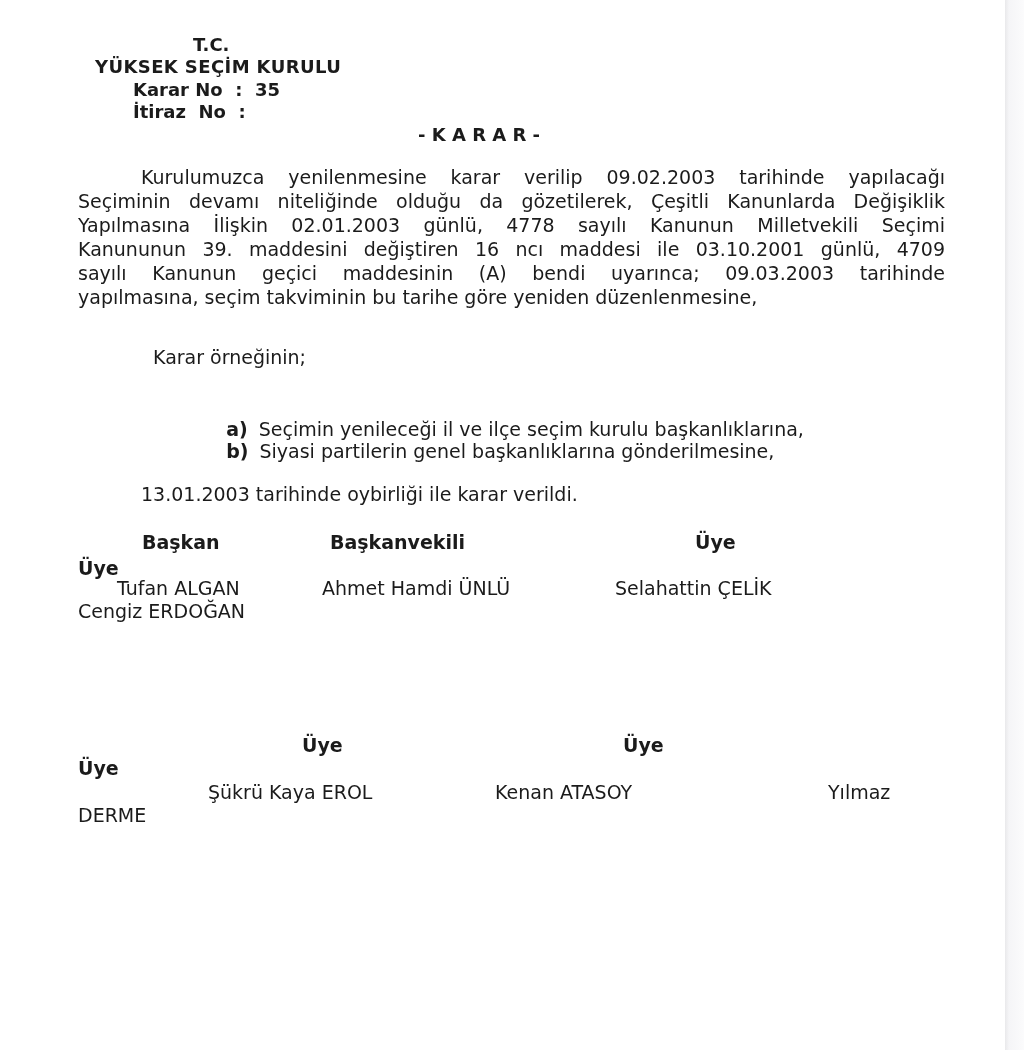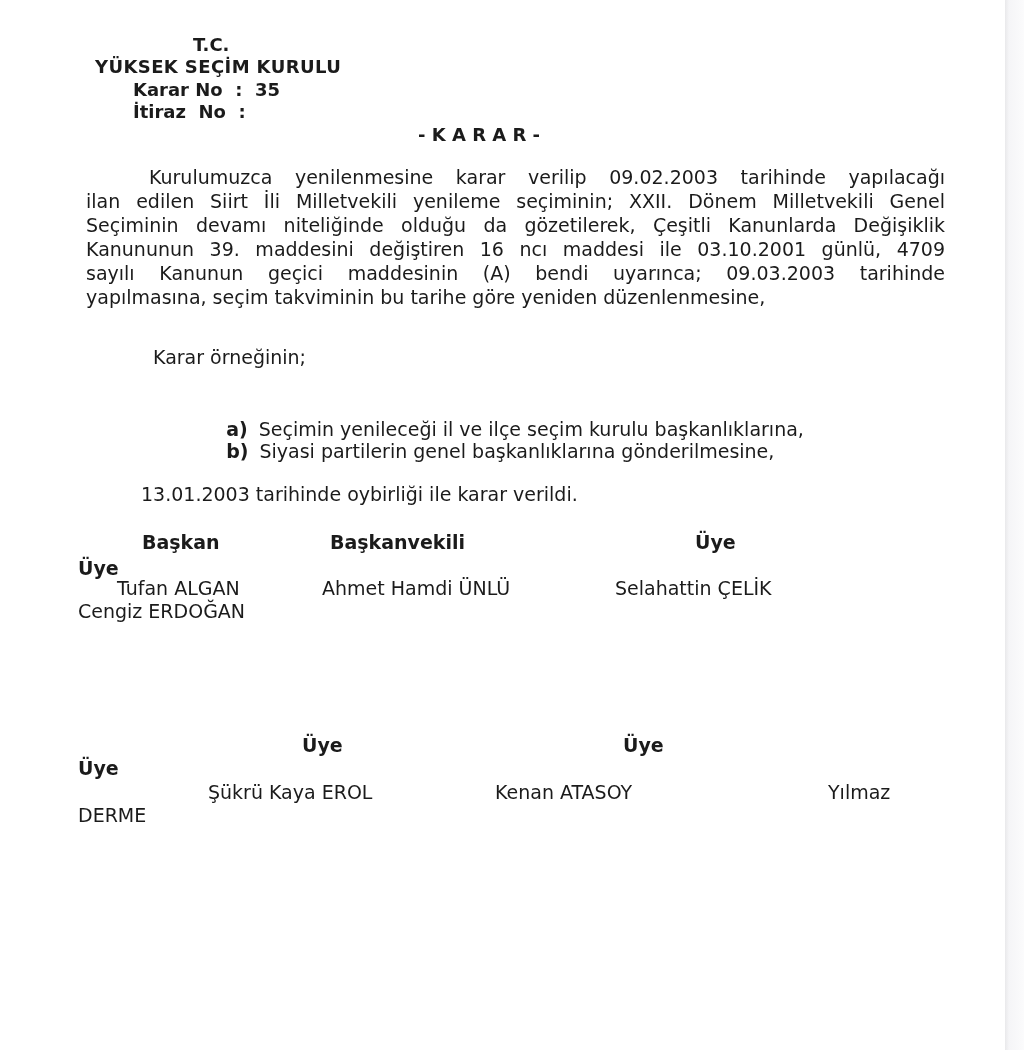--- a/index.html
+++ b/index.html
@@ -17,41 +17,41 @@
   }
   .abs { position: absolute; white-space: pre; line-height: 1.2; }
   .b { font-weight: bold; }
   .fs18 { font-size: 18px; }
   .fs19 { font-size: 19px; }
   .inst { letter-spacing: 0.4px; margin-left: 20px; }
   .para {
     position: absolute; left: 78px; top: 165px; width: 867px;
     font-size: 19px; line-height: 24px;
   }
-  .jl { text-align: justify; text-align-last: justify; margin-left: 8px; }
+  .jl { text-align: justify; text-align-last: justify; }
   .jl-first { text-indent: 63px; }
   .jl-last { text-align-last: left; }
   .list-item { position: absolute; font-size: 19px; line-height: 1.2; white-space: pre; }
   .marker { font-weight: bold; margin-right: 11px; }
 </style>
 </head>
 <body>
 
 <div class="page">
 
   <span class="abs b fs18" style="left:193px; top:34px">T.C.</span>
   <span class="abs b fs18 inst" style="left:75px; top:56px">YÜKSEK SEÇİM KURULU</span>
   <span class="abs b fs18" style="left:133px; top:79px">Karar No  :  35</span>
   <span class="abs b fs18" style="left:133px; top:101px">İtiraz  No  :</span>
   <span class="abs b fs18" style="left:418px; top:124px">- K A R A R -</span>
 
   <div class="para">
     <div class="jl jl-first">Kurulumuzca yenilenmesine karar verilip 09.02.2003 tarihinde yapılacağı</div>
-    <div class="jl">ilan edilen Siirt İli Milletvekili yenileme seçiminin; XXII. Dönem Milletvekili Genel</div>
     <div class="jl">Seçiminin devamı niteliğinde olduğu da gözetilerek, Çeşitli Kanunlarda Değişiklik</div>
+    <div class="jl">Yapılmasına İlişkin 02.01.2003 günlü, 4778 sayılı Kanunun Milletvekili Seçimi</div>
     <div class="jl">Kanununun 39. maddesini değiştiren 16 ncı maddesi ile 03.10.2001 günlü, 4709</div>
     <div class="jl">sayılı Kanunun geçici maddesinin (A) bendi uyarınca; 09.03.2003 tarihinde</div>
     <div class="jl jl-last">yapılmasına, seçim takviminin bu tarihe göre yeniden düzenlenmesine,</div>
   </div>
 
   <span class="abs fs19" style="left:153px; top:346px">Karar örneğinin;</span>
 
   <div class="list-item" style="left:202px; top:395px">
     <span class="marker">a)</span><span>Seçimin yenileceği il ve ilçe seçim kurulu başkanlıklarına,</span>
   </div>

